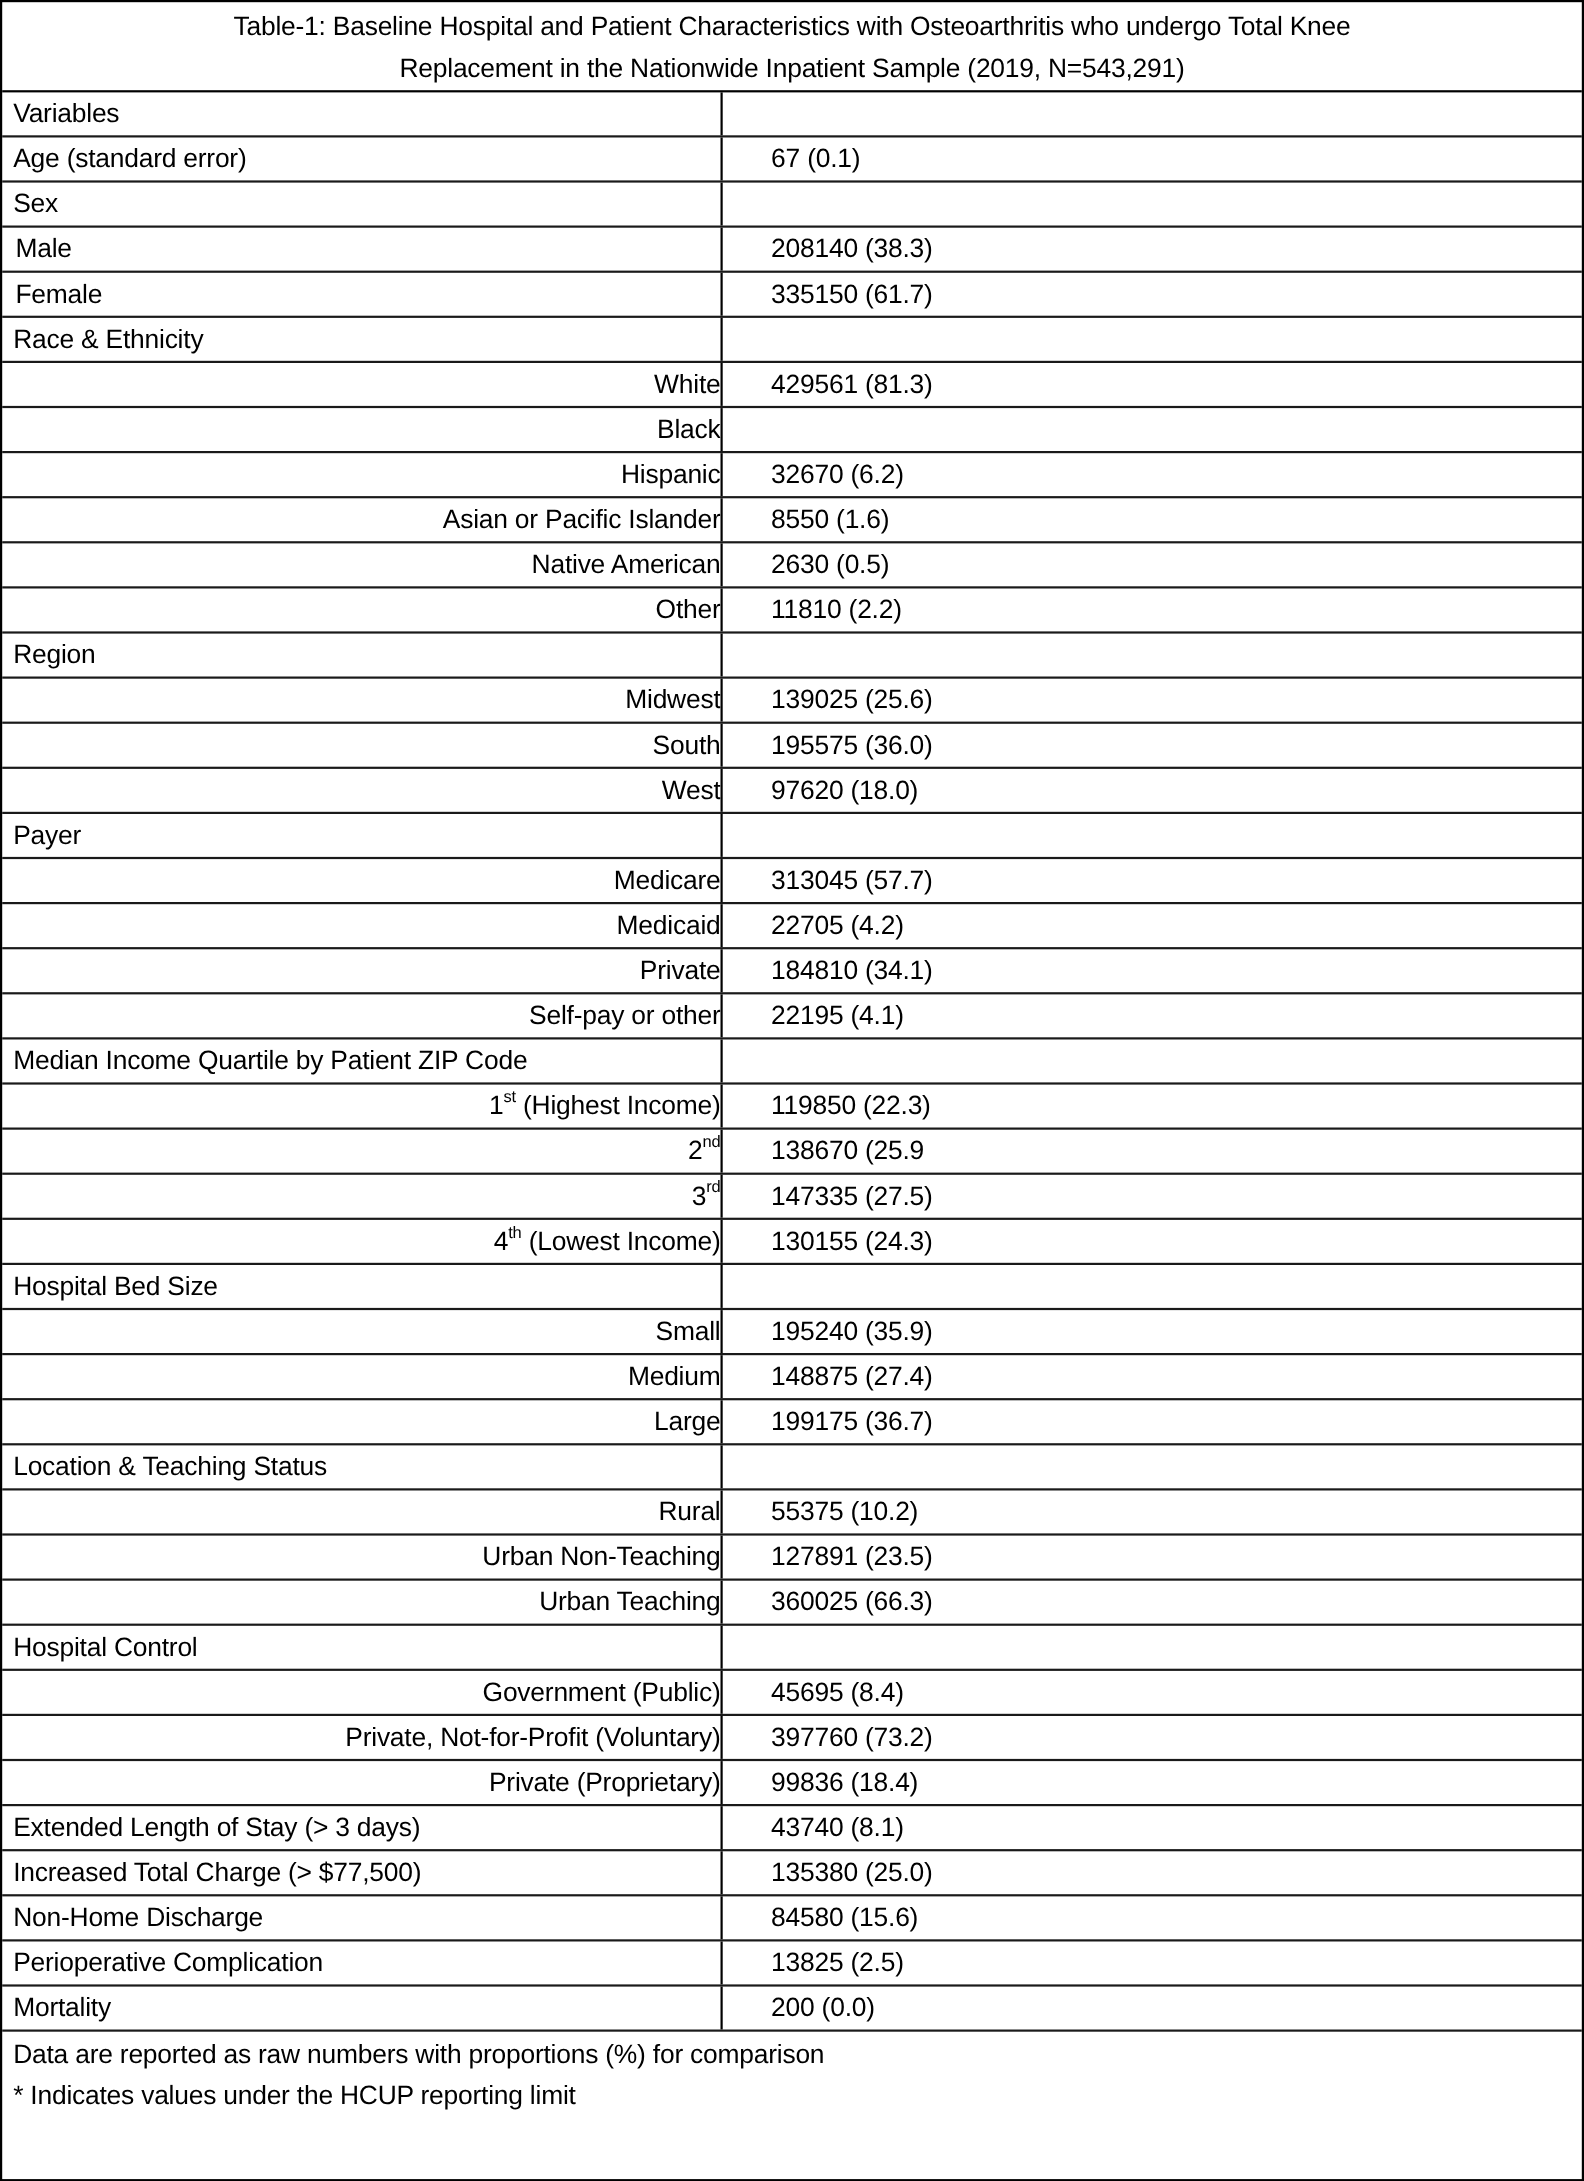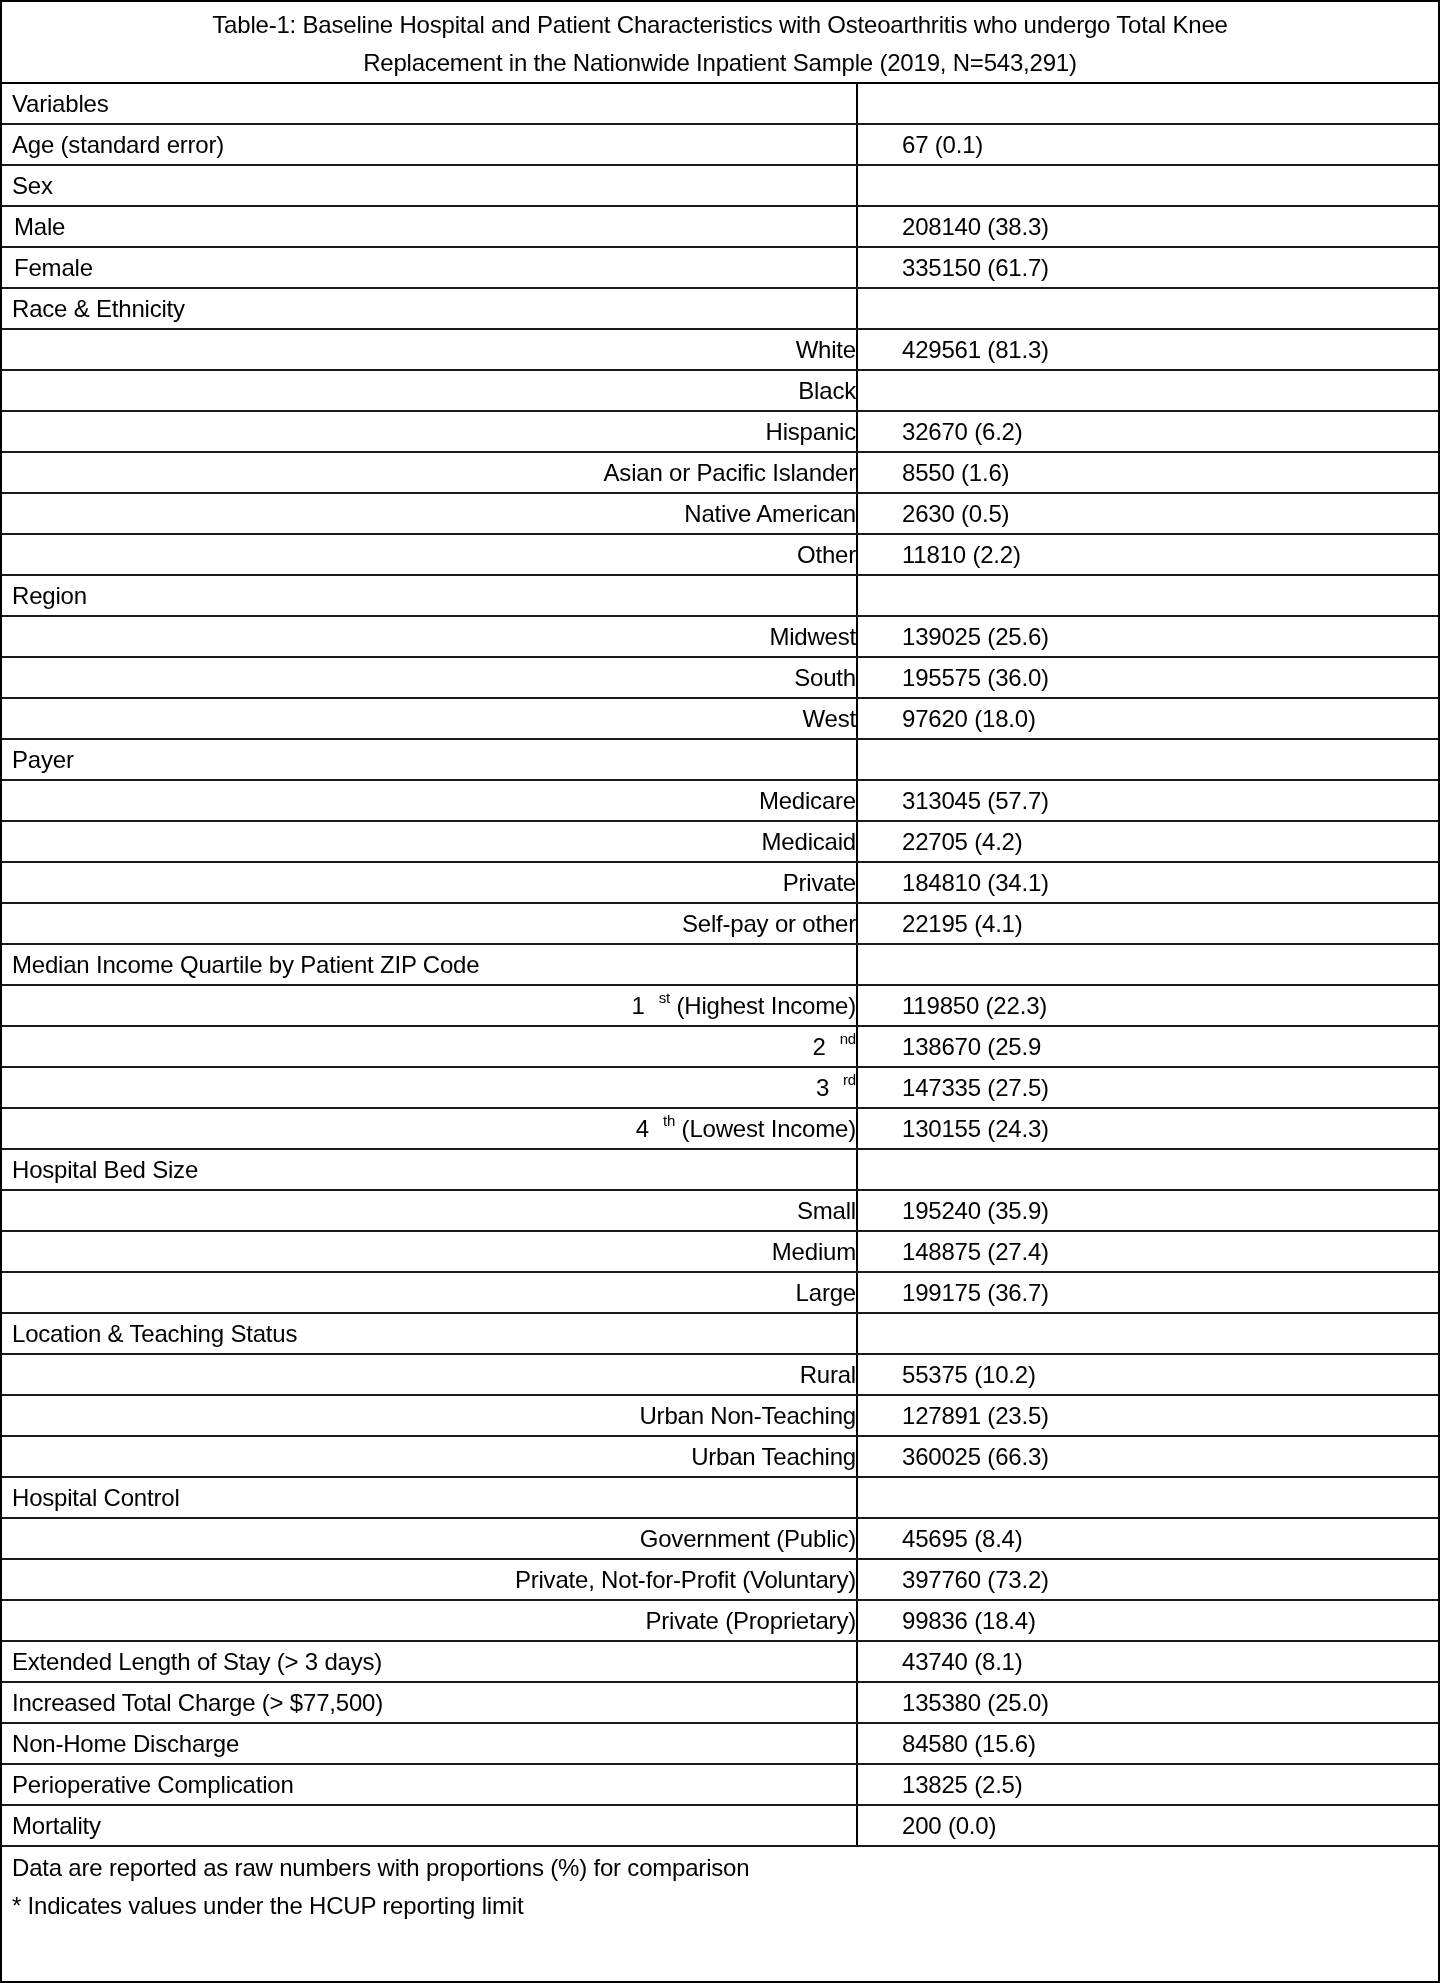--- a/index.html
+++ b/index.html
@@ -24,21 +24,21 @@
       letter-spacing: -0.2px;
       text-align: center;
     }
     .row {
       display: flex;
       height: 41px;
       box-sizing: border-box;
       border-bottom: 2px solid #1a1a1a;
     }
     .row .label {
-      width: 856px;
+      width: 655px;
       box-sizing: border-box;
       border-right: 2px solid #000;
       padding-left: 10px;
       font-size: 24px;
       line-height: 39px;
       white-space: nowrap;
       overflow: hidden;
       letter-spacing: -0.2px;
     }
     .row .label.sub1 { padding-left: 12px; }
@@ -49,21 +49,20 @@
       font-size: 24px;
       line-height: 39px;
       letter-spacing: -0.2px;
       margin-left: 44px;
     }
     .row .label sup {
       font-size: 15px;
       line-height: 0;
       position: relative;
       top: -2px;
-      margin-left: 14px;
     }
     .footer {
       box-sizing: border-box;
       padding: 2px 10px 0 10px;
       font-size: 24px;
       line-height: 38px;
       height: 106px;
       letter-spacing: -0.2px;
     }
     .wrap {

